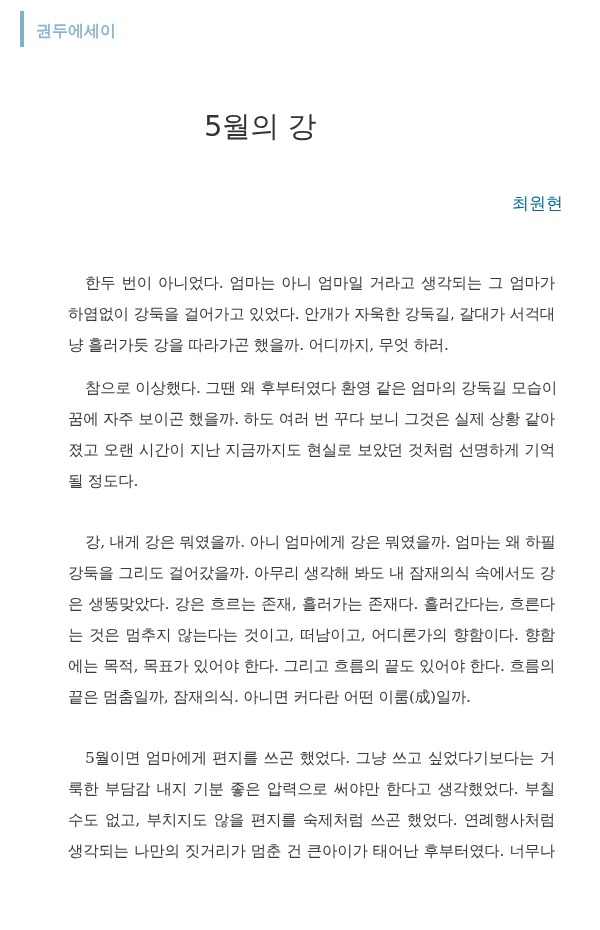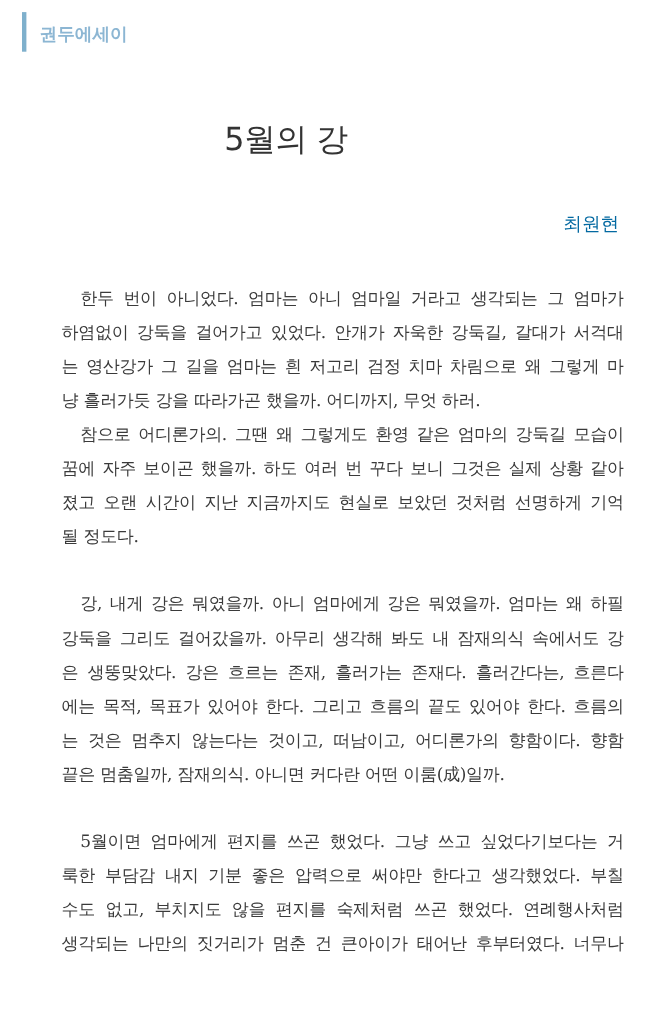--- a/index.html
+++ b/index.html
@@ -57,21 +57,21 @@
       font-size: 17px;
       color: #0369a1;
     }
     .body-text {
       position: absolute;
       left: 39px;
       top: 256px;
       width: 528px;
     }
     .para {
-      margin: 0;
+      margin: 12px;
       font-size: 15.5px;
       line-height: 31px;
       color: #3a3a3a;
       text-align: justify;
       text-indent: 17px;
       word-break: keep-all;
       letter-spacing: -0.3px;
     }
     .para-block {
       margin-bottom: 30px;
@@ -101,38 +101,37 @@
 <h1 class="title">5월의 강</h1>
 
 <div class="author">최원현</div>
 
 <div class="body-text">
 
   <div class="para-block">
     <div class="para">
       <span class="para-line indent">한두 번이 아니었다. 엄마는 아니 엄마일 거라고 생각되는 그 엄마가</span>
       <span class="para-line">하염없이 강둑을 걸어가고 있었다. 안개가 자욱한 강둑길, 갈대가 서걱대</span>
-      <span class="para-line">는 영산강가 그 길을 엄마는 흰 저고리 검정 치마 차림으로 왜 그렇게 마</span>
       <span class="para-line last">냥 흘러가듯 강을 따라가곤 했을까. 어디까지, 무엇 하러.</span>
     </div>
     <div class="para">
-      <span class="para-line indent">참으로 어디론가의. 그땐 왜 그렇게도 환영 같은 엄마의 강둑길 모습이</span>
+      <span class="para-line indent">참으로 이상했다. 그땐 왜 후부터였다 환영 같은 엄마의 강둑길 모습이</span>
       <span class="para-line">꿈에 자주 보이곤 했을까. 하도 여러 번 꾸다 보니 그것은 실제 상황 같아</span>
       <span class="para-line">졌고 오랜 시간이 지난 지금까지도 현실로 보았던 것처럼 선명하게 기억</span>
       <span class="para-line last">될 정도다.</span>
     </div>
   </div>
 
   <div class="para-block">
     <div class="para">
       <span class="para-line indent">강, 내게 강은 뭐였을까. 아니 엄마에게 강은 뭐였을까. 엄마는 왜 하필</span>
       <span class="para-line">강둑을 그리도 걸어갔을까. 아무리 생각해 봐도 내 잠재의식 속에서도 강</span>
       <span class="para-line">은 생뚱맞았다. 강은 흐르는 존재, 흘러가는 존재다. 흘러간다는, 흐른다</span>
+      <span class="para-line">는 것은 멈추지 않는다는 것이고, 떠남이고, 어디론가의 향함이다. 향함</span>
       <span class="para-line">에는 목적, 목표가 있어야 한다. 그리고 흐름의 끝도 있어야 한다. 흐름의</span>
-      <span class="para-line">는 것은 멈추지 않는다는 것이고, 떠남이고, 어디론가의 향함이다. 향함</span>
       <span class="para-line last">끝은 멈춤일까, 잠재의식. 아니면 커다란 어떤 이룸(成)일까.</span>
     </div>
   </div>
 
   <div class="para-block">
     <div class="para">
       <span class="para-line indent">5월이면 엄마에게 편지를 쓰곤 했었다. 그냥 쓰고 싶었다기보다는 거</span>
       <span class="para-line">룩한 부담감 내지 기분 좋은 압력으로 써야만 한다고 생각했었다. 부칠</span>
       <span class="para-line">수도 없고, 부치지도 않을 편지를 숙제처럼 쓰곤 했었다. 연례행사처럼</span>
       <span class="para-line">생각되는 나만의 짓거리가 멈춘 건 큰아이가 태어난 후부터였다. 너무나</span>

